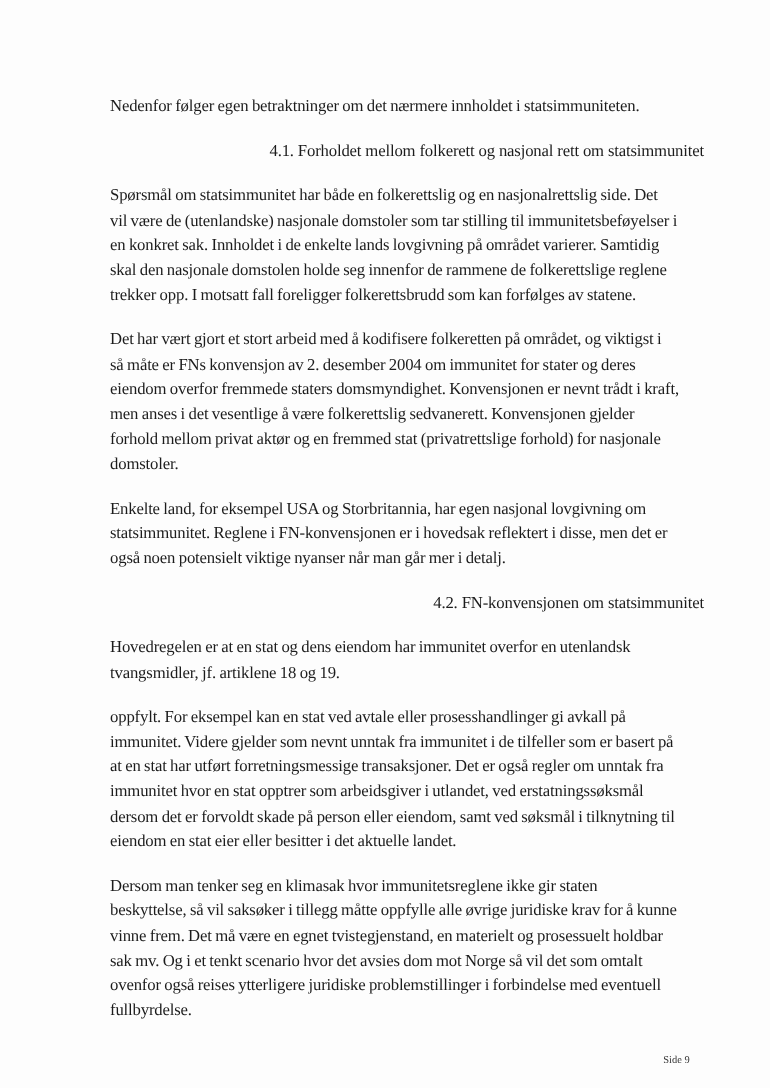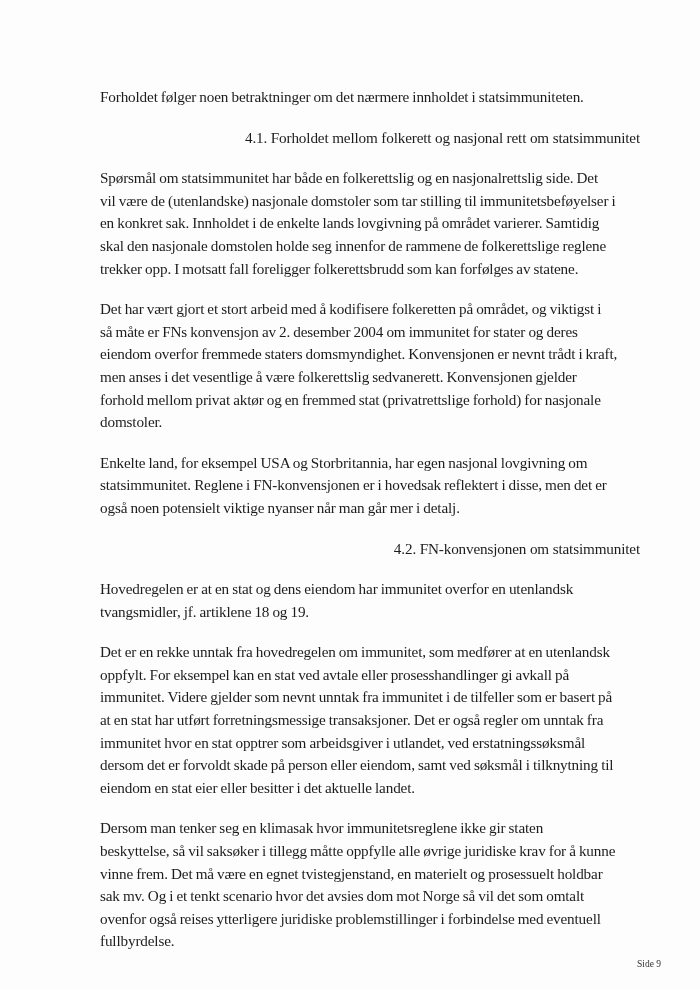--- a/index.html
+++ b/index.html
@@ -10,29 +10,29 @@
       color: #1c1c1c;
     }
     .page { position: absolute; left: 0; top: 0; width: 700px; height: 989px; background: #fdfdfd; }
     .content { position: absolute; left: 100px; top: 86px; width: 540px; }
     .p {
       font-size: 15.2px; line-height: 22.6px; margin: 0 0 18px 0;
       letter-spacing: -0.15px; word-spacing: -0.5px;
     }
     .line { display: block; white-space: nowrap; }
     .h { font-size: 15.2px; line-height: 22.6px; margin: 0 0 18px 0; letter-spacing: -0.15px; text-align: right; }
-    .footer { position: absolute; left: 637px; top: 959px; font-size: 9.5px; color: #333; }
+    .footer { position: absolute; left: 603px; top: 959px; font-size: 9.5px; color: #333; }
   </style>
 </head>
 <body>
 
 <div class="page">
   <div class="content">
     <div class="p">
-      <span class="line">Forholdet følger noen betraktninger om det nærmere innholdet i statsimmuniteten.</span>
+      <span class="line">Nedenfor følger egen betraktninger om det nærmere innholdet i statsimmuniteten.</span>
     </div>
     <div class="h">4.1. Forholdet mellom folkerett og nasjonal rett om statsimmunitet</div>
 
     <div class="p">
       <span class="line">Spørsmål om statsimmunitet har både en folkerettslig og en nasjonalrettslig side. Det</span>
       <span class="line">vil være de (utenlandske) nasjonale domstoler som tar stilling til immunitetsbeføyelser i</span>
       <span class="line">en konkret sak. Innholdet i de enkelte lands lovgivning på området varierer. Samtidig</span>
       <span class="line">skal den nasjonale domstolen holde seg innenfor de rammene de folkerettslige reglene</span>
       <span class="line">trekker opp. I motsatt fall foreligger folkerettsbrudd som kan forfølges av statene.</span>
     </div>
@@ -53,21 +53,20 @@
     </div>
 
     <div class="h">4.2. FN-konvensjonen om statsimmunitet</div>
 
     <div class="p">
       <span class="line">Hovedregelen er at en stat og dens eiendom har immunitet overfor en utenlandsk</span>
       <span class="line">tvangsmidler, jf. artiklene 18 og 19.</span>
     </div>
 
     <div class="p">
-      <span class="line">Det er en rekke unntak fra hovedregelen om immunitet, som medfører at en utenlandsk</span>
       <span class="line">oppfylt. For eksempel kan en stat ved avtale eller prosesshandlinger gi avkall på</span>
       <span class="line">immunitet. Videre gjelder som nevnt unntak fra immunitet i de tilfeller som er basert på</span>
       <span class="line">at en stat har utført forretningsmessige transaksjoner. Det er også regler om unntak fra</span>
       <span class="line">immunitet hvor en stat opptrer som arbeidsgiver i utlandet, ved erstatningssøksmål</span>
       <span class="line">dersom det er forvoldt skade på person eller eiendom, samt ved søksmål i tilknytning til</span>
       <span class="line">eiendom en stat eier eller besitter i det aktuelle landet.</span>
     </div>
 
     <div class="p">
       <span class="line">Dersom man tenker seg en klimasak hvor immunitetsreglene ikke gir staten</span>

